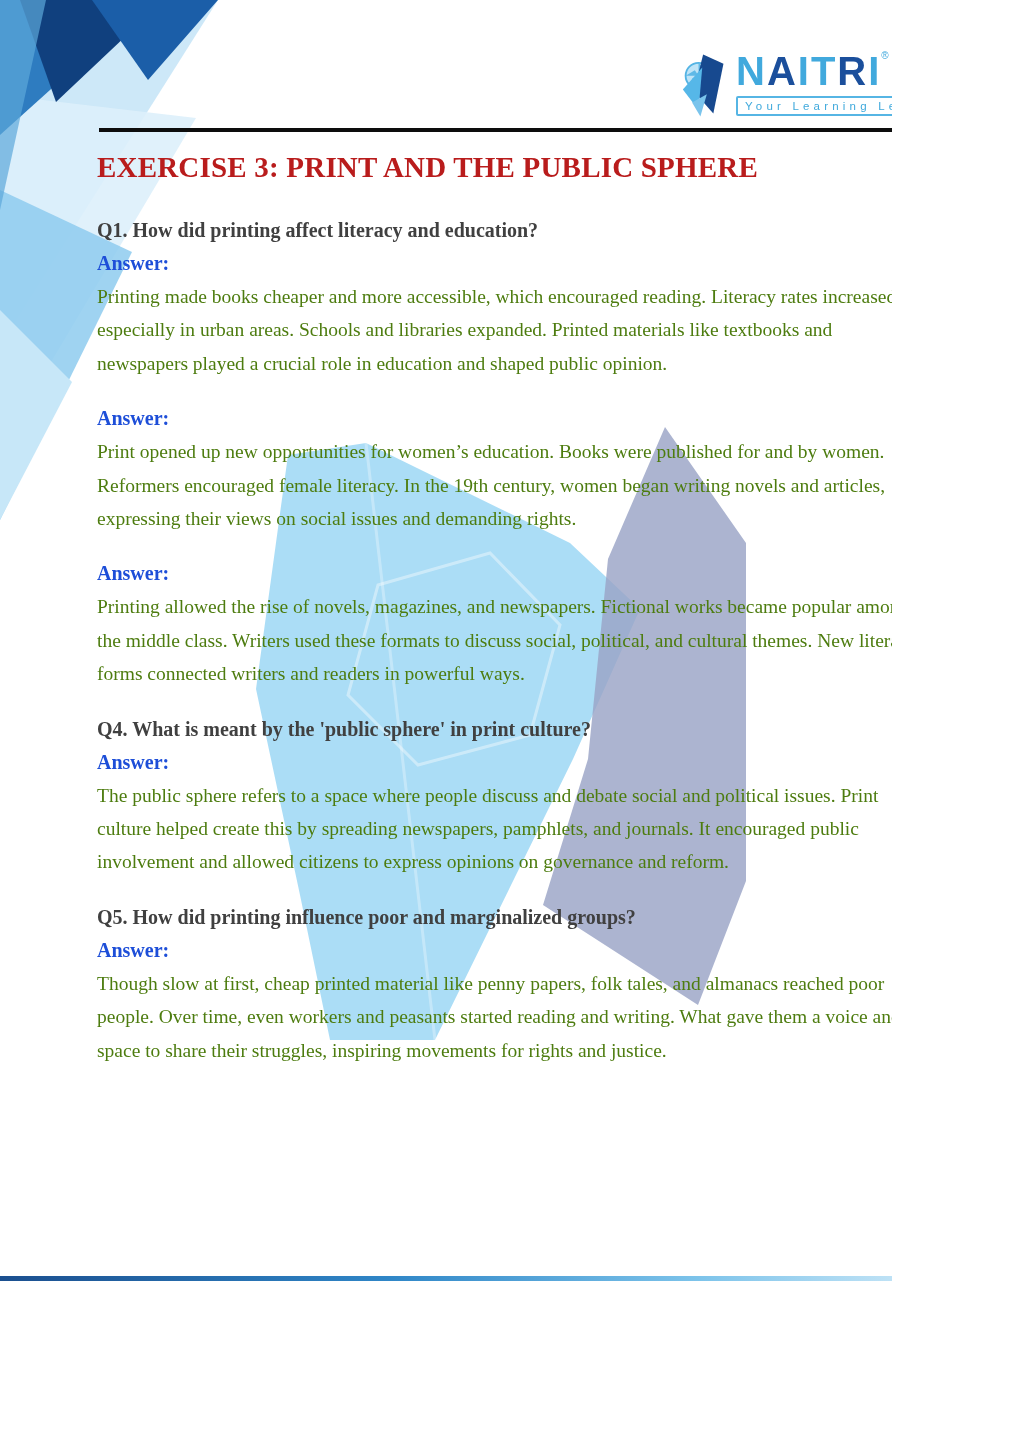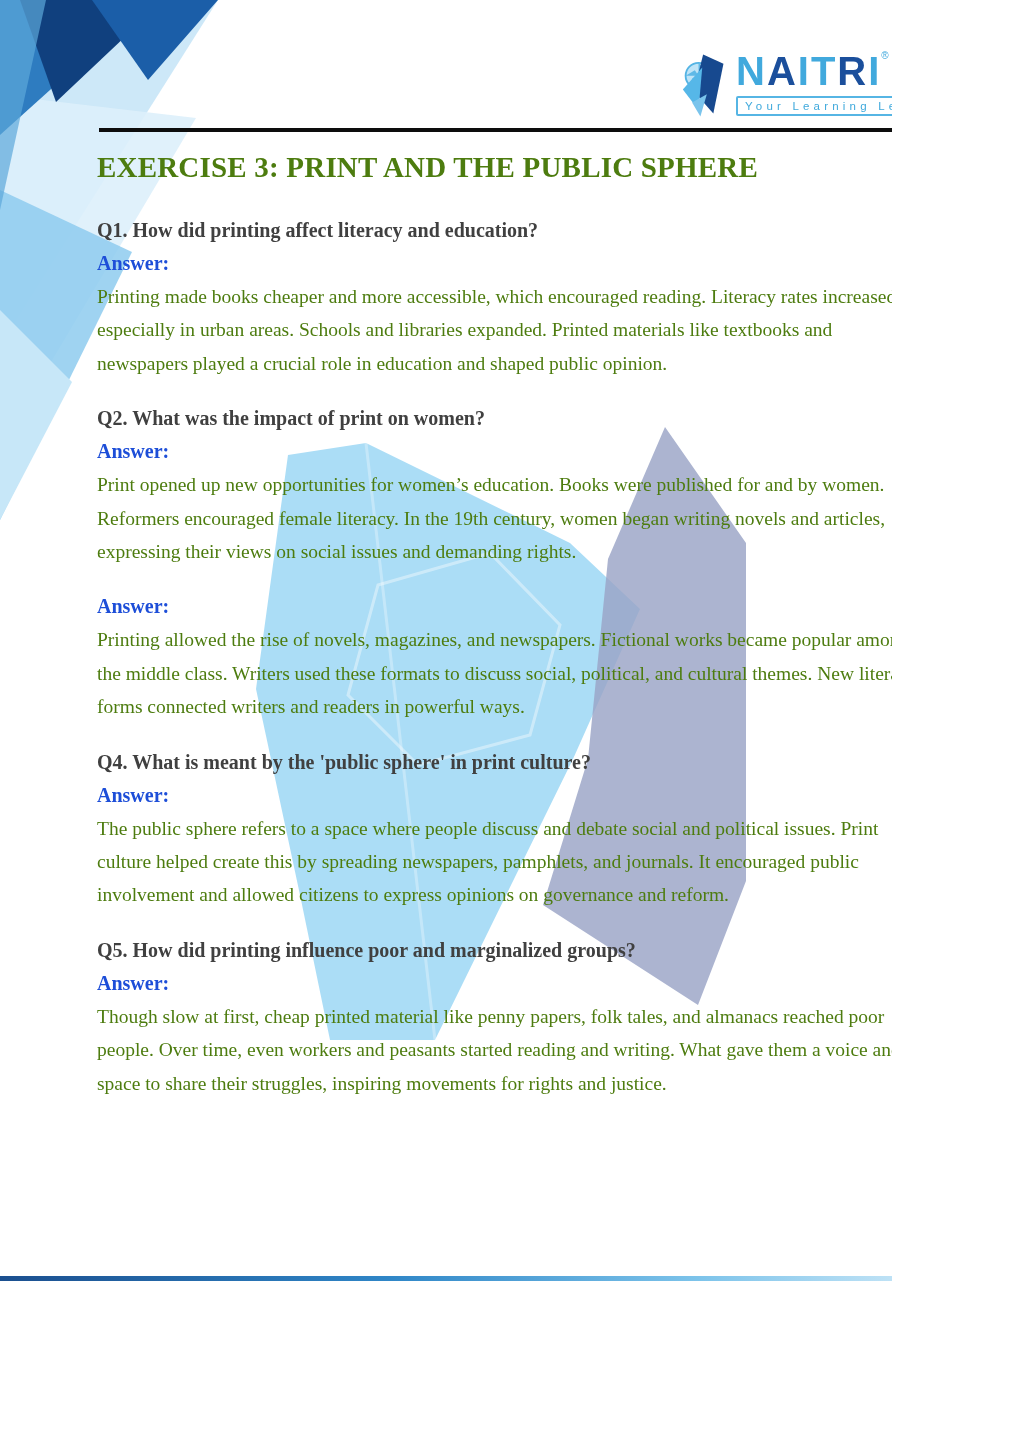--- a/index.html
+++ b/index.html
@@ -36,21 +36,21 @@
     font-size:11.5px; letter-spacing:4.2px;
     color:#3fa9dc; white-space:nowrap; text-align:center;
   }
 
   .header-rule { position:absolute; left:99px; top:128px; width:828px; height:4px; background:#0d0d0d; }
 
   
   .content { position:absolute; left:97px; top:151px; width:828px; }
   h1.title {
     margin:0 0 30px 0;
-    font-size:29px; font-weight:bold; color:#4d7c0f;
+    font-size:29px; font-weight:bold; color:#b91c1c;
     letter-spacing:0.2px;
   }
   .qa { margin:0 0 22px 0; }
   .qa p { margin:0; }
   .q      { font-weight:bold; font-size:20px;   line-height:33px;   color:#404040; }
   .alabel { font-weight:bold; font-size:20px;   line-height:33px;   color:#1d4ed8; }
   .ans    { font-size:19.5px; line-height:33.4px; color:#4d7c0f; }
 
   
   .footer-bar {
@@ -105,21 +105,20 @@
   <div class="content">
     <h1 class="title">EXERCISE 3: PRINT AND THE PUBLIC SPHERE</h1>
     <main id="qa-container">
   <section class="qa">
     <p class="q">Q1. How did printing affect literacy and education?</p>
     <p class="alabel">Answer:</p>
     <p class="ans">Printing made books cheaper and more accessible, which encouraged reading. Literacy rates increased, especially in urban areas. Schools and libraries expanded. Printed materials like textbooks and newspapers played a crucial role in education and shaped public opinion.</p>
   </section>
 
   <section class="qa">
-    <p class="q">Q2. What was the impact of print on women?</p>
     <p class="alabel">Answer:</p>
     <p class="ans">Print opened up new opportunities for women’s education. Books were published for and by women. Reformers encouraged female literacy. In the 19th century, women began writing novels and articles, expressing their views on social issues and demanding rights.</p>
   </section>
 
   <section class="qa">
     <p class="alabel">Answer:</p>
     <p class="ans">Printing allowed the rise of novels, magazines, and newspapers. Fictional works became popular among the middle class. Writers used these formats to discuss social, political, and cultural themes. New literary forms connected writers and readers in powerful ways.</p>
   </section>
 
   <section class="qa">

